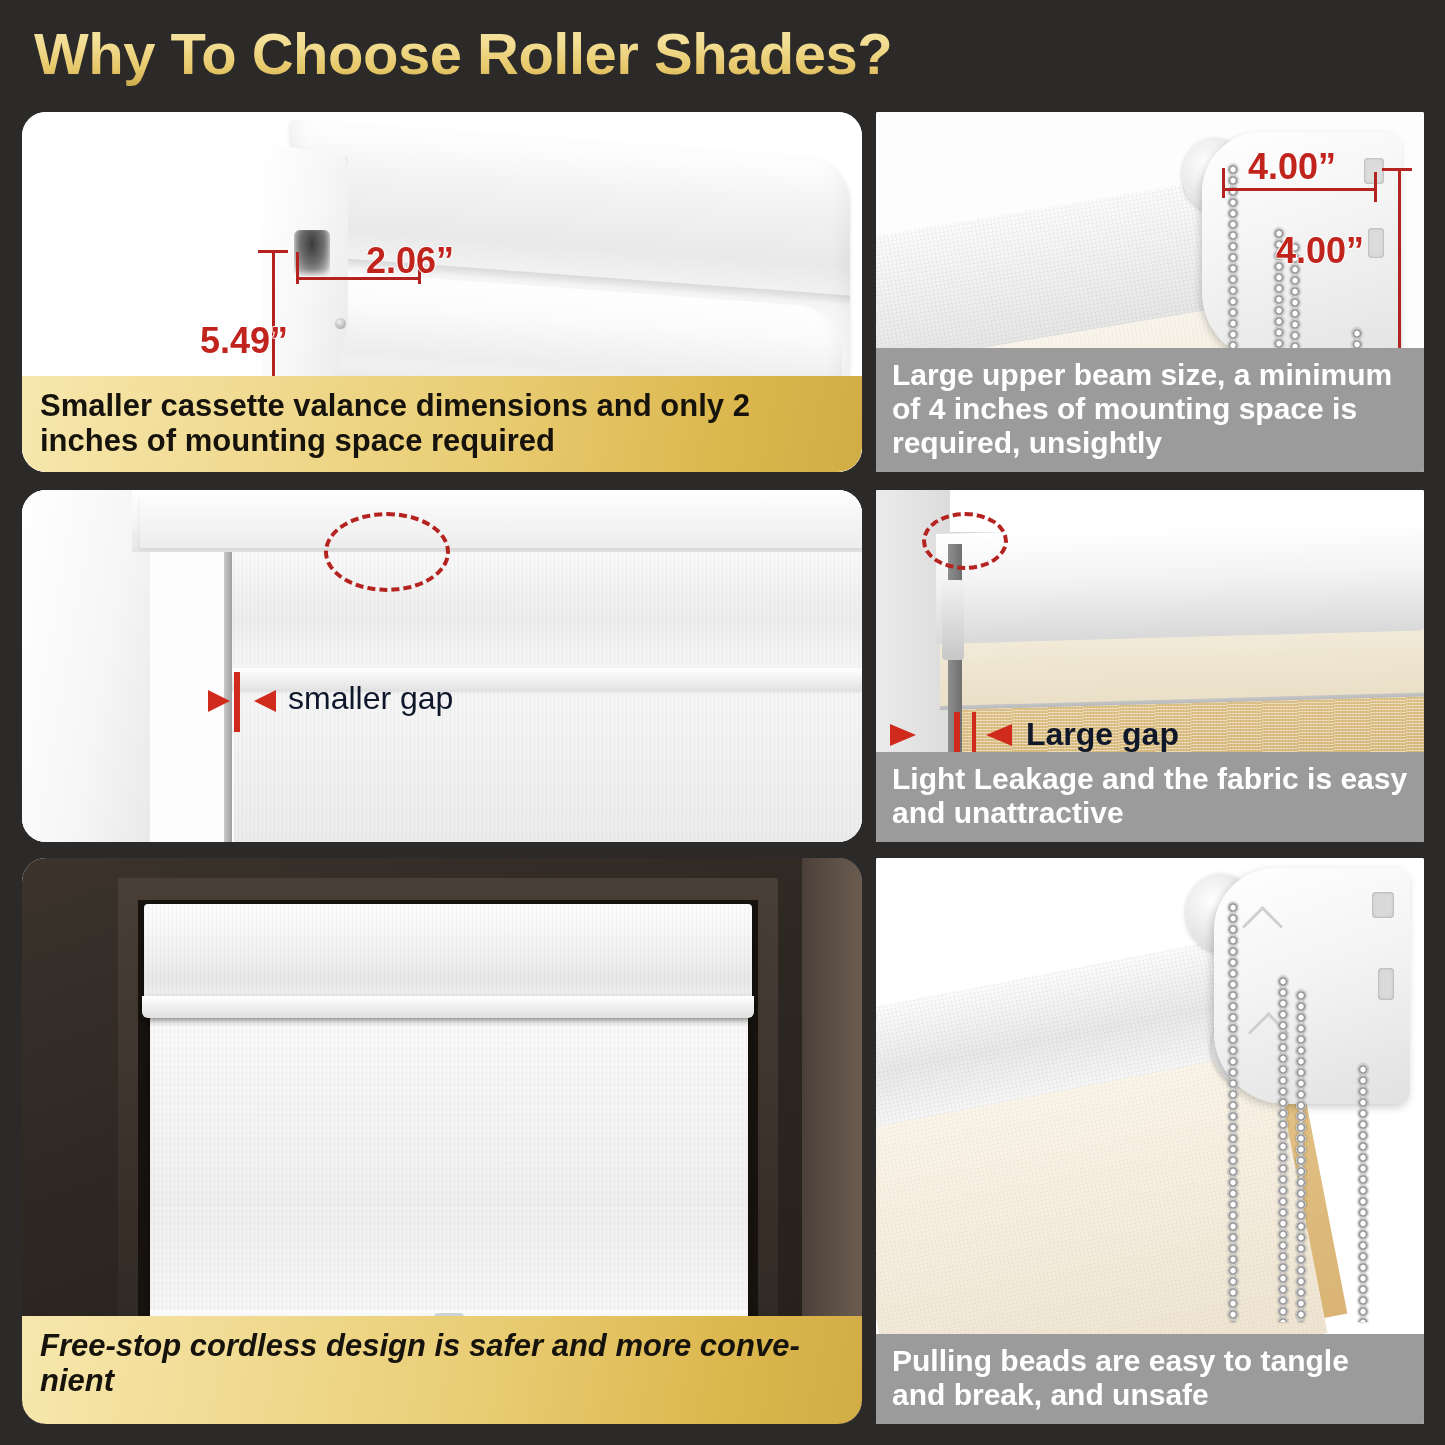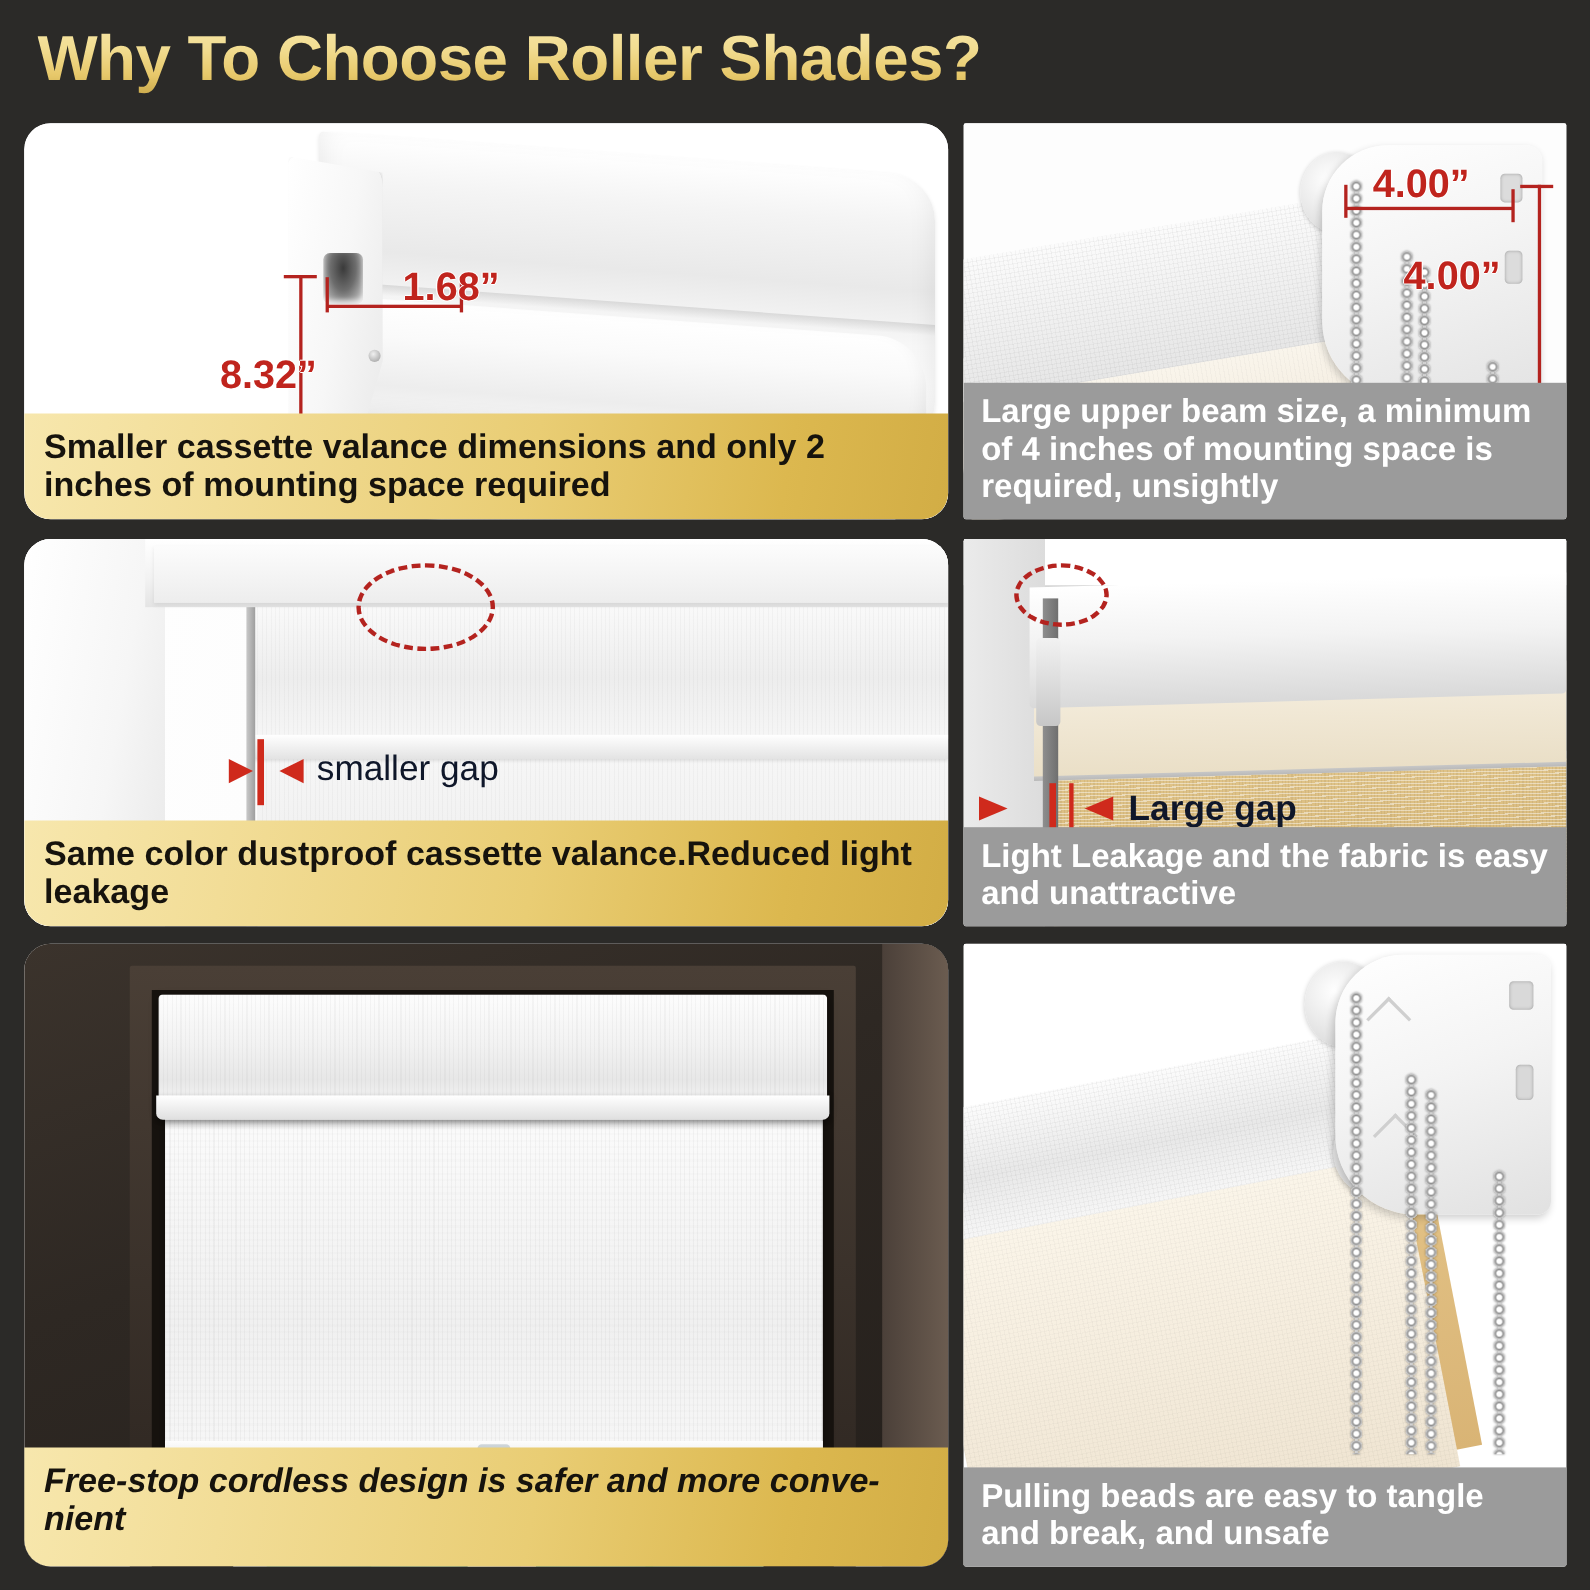--- a/index.html
+++ b/index.html
@@ -373,26 +373,26 @@
         <div class="valance-body"></div>
         <div class="valance-lower"></div>
         <div class="end-cap"></div>
         <div class="end-slot"></div>
         <div class="screw-dot"></div>
         <div class="end-screw"></div>
 
         <div class="dim dim-v" style="left:250px;top:140px;height:196px;"></div>
         <div class="tick" style="left:236px;top:138px;width:30px;height:3px;"></div>
         <div class="tick" style="left:236px;top:333px;width:30px;height:3px;"></div>
-        <div class="dimlabel" style="left:178px;top:208px;">8.32”</div>
+        <div class="dimlabel" style="left:178px;top:208px;">5.49”</div>
 
         <div class="dim dim-h" style="left:276px;top:165px;width:122px;"></div>
         <div class="tick" style="left:274px;top:140px;width:3px;height:32px;"></div>
         <div class="tick" style="left:396px;top:140px;width:3px;height:32px;"></div>
-        <div class="dimlabel" style="left:344px;top:128px;">1.68”</div>
+        <div class="dimlabel" style="left:344px;top:128px;">2.06”</div>
       </div>
     </div>
     <div class="cap cap-gold">Smaller cassette valance dimensions and only 2 inches of mounting space required</div>
   </div>
 
   <div class="panel p-right row1">
     <div class="photo">
       <div class="p2bg"></div>
       <div class="p2-beige"></div>
       <div class="p2-fabric"></div>
@@ -429,21 +429,20 @@
       <div class="p3-frameTop"></div>
       <div class="p3-casing"></div>
 
       <div class="dash-ellipse" style="left:302px;top:22px;width:118px;height:72px;"></div>
 
       <div class="gapline" style="left:212px;top:182px;width:6px;height:60px;"></div>
       <div class="arrL" style="left:186px;top:200px;border-top:11px solid transparent;border-bottom:11px solid transparent;border-left:22px solid #cf2a1c;"></div>
       <div class="arrR" style="left:232px;top:200px;border-top:11px solid transparent;border-bottom:11px solid transparent;border-right:22px solid #cf2a1c;"></div>
       <div class="gap-note" style="left:266px;top:190px;">smaller gap</div>
     </div>
-    <div class="cap cap-gold">Same color dustproof cassette valance.Reduced light leakage</div>
   </div>
 
   <div class="panel p-right row2">
     <div class="photo">
       <div class="p4bg"></div>
       <div class="p4-top"></div>
       <div class="p4-wallL"></div>
       <div class="p4-fabric"></div>
       <div class="p4-steel"></div>
       <div class="p4-cream"></div>

